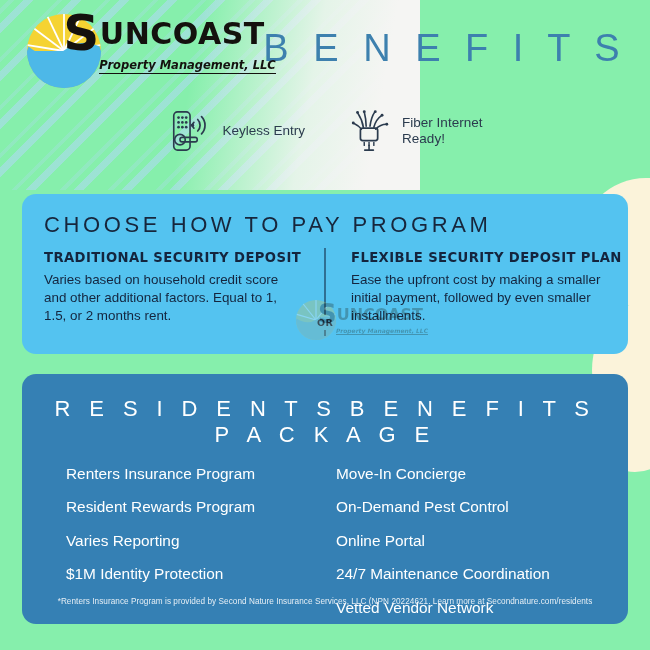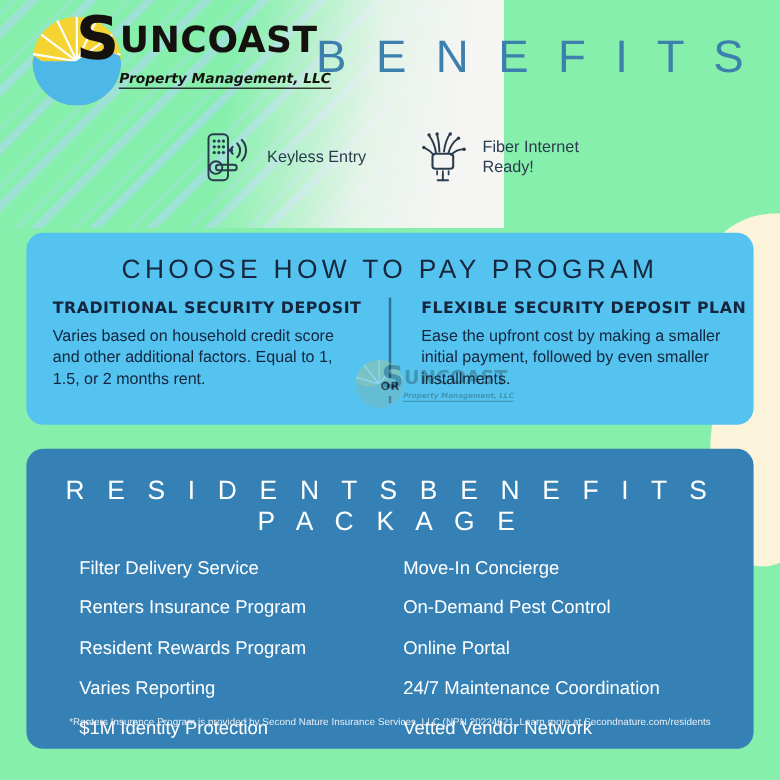--- a/index.html
+++ b/index.html
@@ -159,21 +159,21 @@
     border-radius: 14px;
     box-sizing: border-box;
   }
   .pay-panel {
     left: 22px; top: 194px;
     width: 606px; height: 160px;
     background: #54c3f0;
     padding: 14px 22px 10px 22px;
   }
   .pay-title {
-    text-align: center;
+    text-align: left;
     font-family: "Liberation Sans", sans-serif;
     font-size: 22px;
     font-weight: 400;
     letter-spacing: 3.6px;
     color: #17263c;
     margin: 4px 0 12px 0;
   }
   .pay-cols {
     position: relative;
     display: flex;
@@ -435,21 +435,20 @@
       <path d="M2,46 Q28,64 52,48 Q76,34 98,46 L100,50 A50,50 0 0 1 0,50 Z" fill="#8fae9a"></path>
     </svg>
     <div class="wm-word"><span class="wm-s">S</span><span>UNCOAST</span></div>
     <div class="wm-sub">Property Management, LLC</div>
   </div>
 
   <div class="panel rbp-panel">
     <div class="rbp-title">R E S I D E N T S   B E N E F I T S   P A C K A G E</div>
     <div class="rbp-cols">
       <div class="rbp-col left">
-        <div class="rbp-item">Filter Delivery Service</div>
         <div class="rbp-item">Renters Insurance Program</div>
         <div class="rbp-item">Resident Rewards Program</div>
         <div class="rbp-item">Varies Reporting</div>
         <div class="rbp-item">$1M Identity Protection</div>
       </div>
       <div class="rbp-col right">
         <div class="rbp-item">Move-In Concierge</div>
         <div class="rbp-item">On-Demand Pest Control</div>
         <div class="rbp-item">Online Portal</div>
         <div class="rbp-item">24/7 Maintenance Coordination</div>

